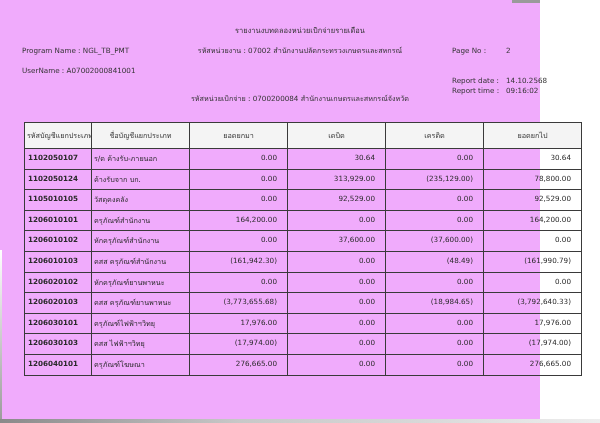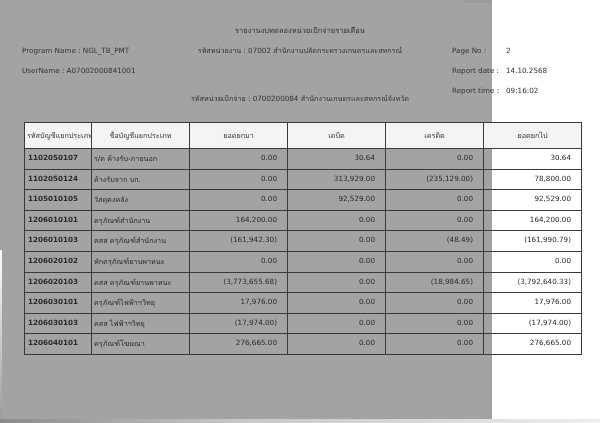--- a/index.html
+++ b/index.html
@@ -6,22 +6,22 @@
     html, body {
       width: 600px; height: 423px; overflow: hidden;
       background: #ffffff;
     }
     body {
       font-family: "DejaVu Sans", "Liberation Sans", sans-serif;
       color: #2a2a2a;
       position: relative;
     }
     .page {
-      position: absolute; left: 0; top: 0; width: 492px; height: 423px;
-      background: #a3a3a3;
+      position: absolute; left: 0; top: 0; width: 540px; height: 423px;
+      background: #f0abfc;
     }
     .scan-edge-bottom {
       position: absolute; left: 0; bottom: 0; width: 600px; height: 4px;
       background: linear-gradient(to right, #8a8a8a, #c8c8c8 40%, #d8d8d8 70%, #eeeeee);
     }
     .scan-edge-left {
       position: absolute; left: 0; top: 250px; width: 2px; height: 173px;
       background: linear-gradient(to bottom, #ffffff, #9a9a9a);
     }
     .scan-corner {
@@ -33,21 +33,21 @@
     }
     .title { left: 0; width: 600px; text-align: center; top: 24px; font-size: 7.5px; }
     .dept  { left: 0; width: 600px; text-align: center; top: 45px; }
     .disb  { left: 0; width: 600px; text-align: center; top: 66px; margin-top: 27px; }
     .period{ left: 0; width: 600px; text-align: center; top: 86px; }
     .prog  { left: 22px; top: 46px; }
     .user  { left: 22px; top: 66px; }
     .meta-label { left: 452px; }
     .meta-value { left: 506px; }
     .row1 { top: 46px; }
-    .row2 { top: 66px; }
+    .row2 { top: 76px; }
     .row3 { top: 86px; }
 
     table.report {
       position: absolute; left: 24px; top: 122px; width: 557px;
       border-collapse: collapse; table-layout: fixed;
       font-size: 7.2px;
     }
     table.report th, table.report td {
       border: 1px solid #3a3a3a;
       padding: 0 2px;
@@ -132,20 +132,28 @@
         </tr>
         <tr>
           <td class="code">1206010101</td>
           <td>ครุภัณฑ์สำนักงาน</td>
           <td class="num">164,200.00</td>
           <td class="num">0.00</td>
           <td class="num">0.00</td>
           <td class="num">164,200.00</td>
         </tr>
         <tr>
+          <td class="code">1206010102</td>
+          <td>หักครุภัณฑ์สำนักงาน</td>
+          <td class="num">0.00</td>
+          <td class="num">37,600.00</td>
+          <td class="num">(37,600.00)</td>
+          <td class="num">0.00</td>
+        </tr>
+        <tr>
           <td class="code">1206010103</td>
           <td>คสส ครุภัณฑ์สำนักงาน</td>
           <td class="num">(161,942.30)</td>
           <td class="num">0.00</td>
           <td class="num">(48.49)</td>
           <td class="num">(161,990.79)</td>
         </tr>
         <tr>
           <td class="code">1206020102</td>
           <td>หักครุภัณฑ์ยานพาหนะ</td>

